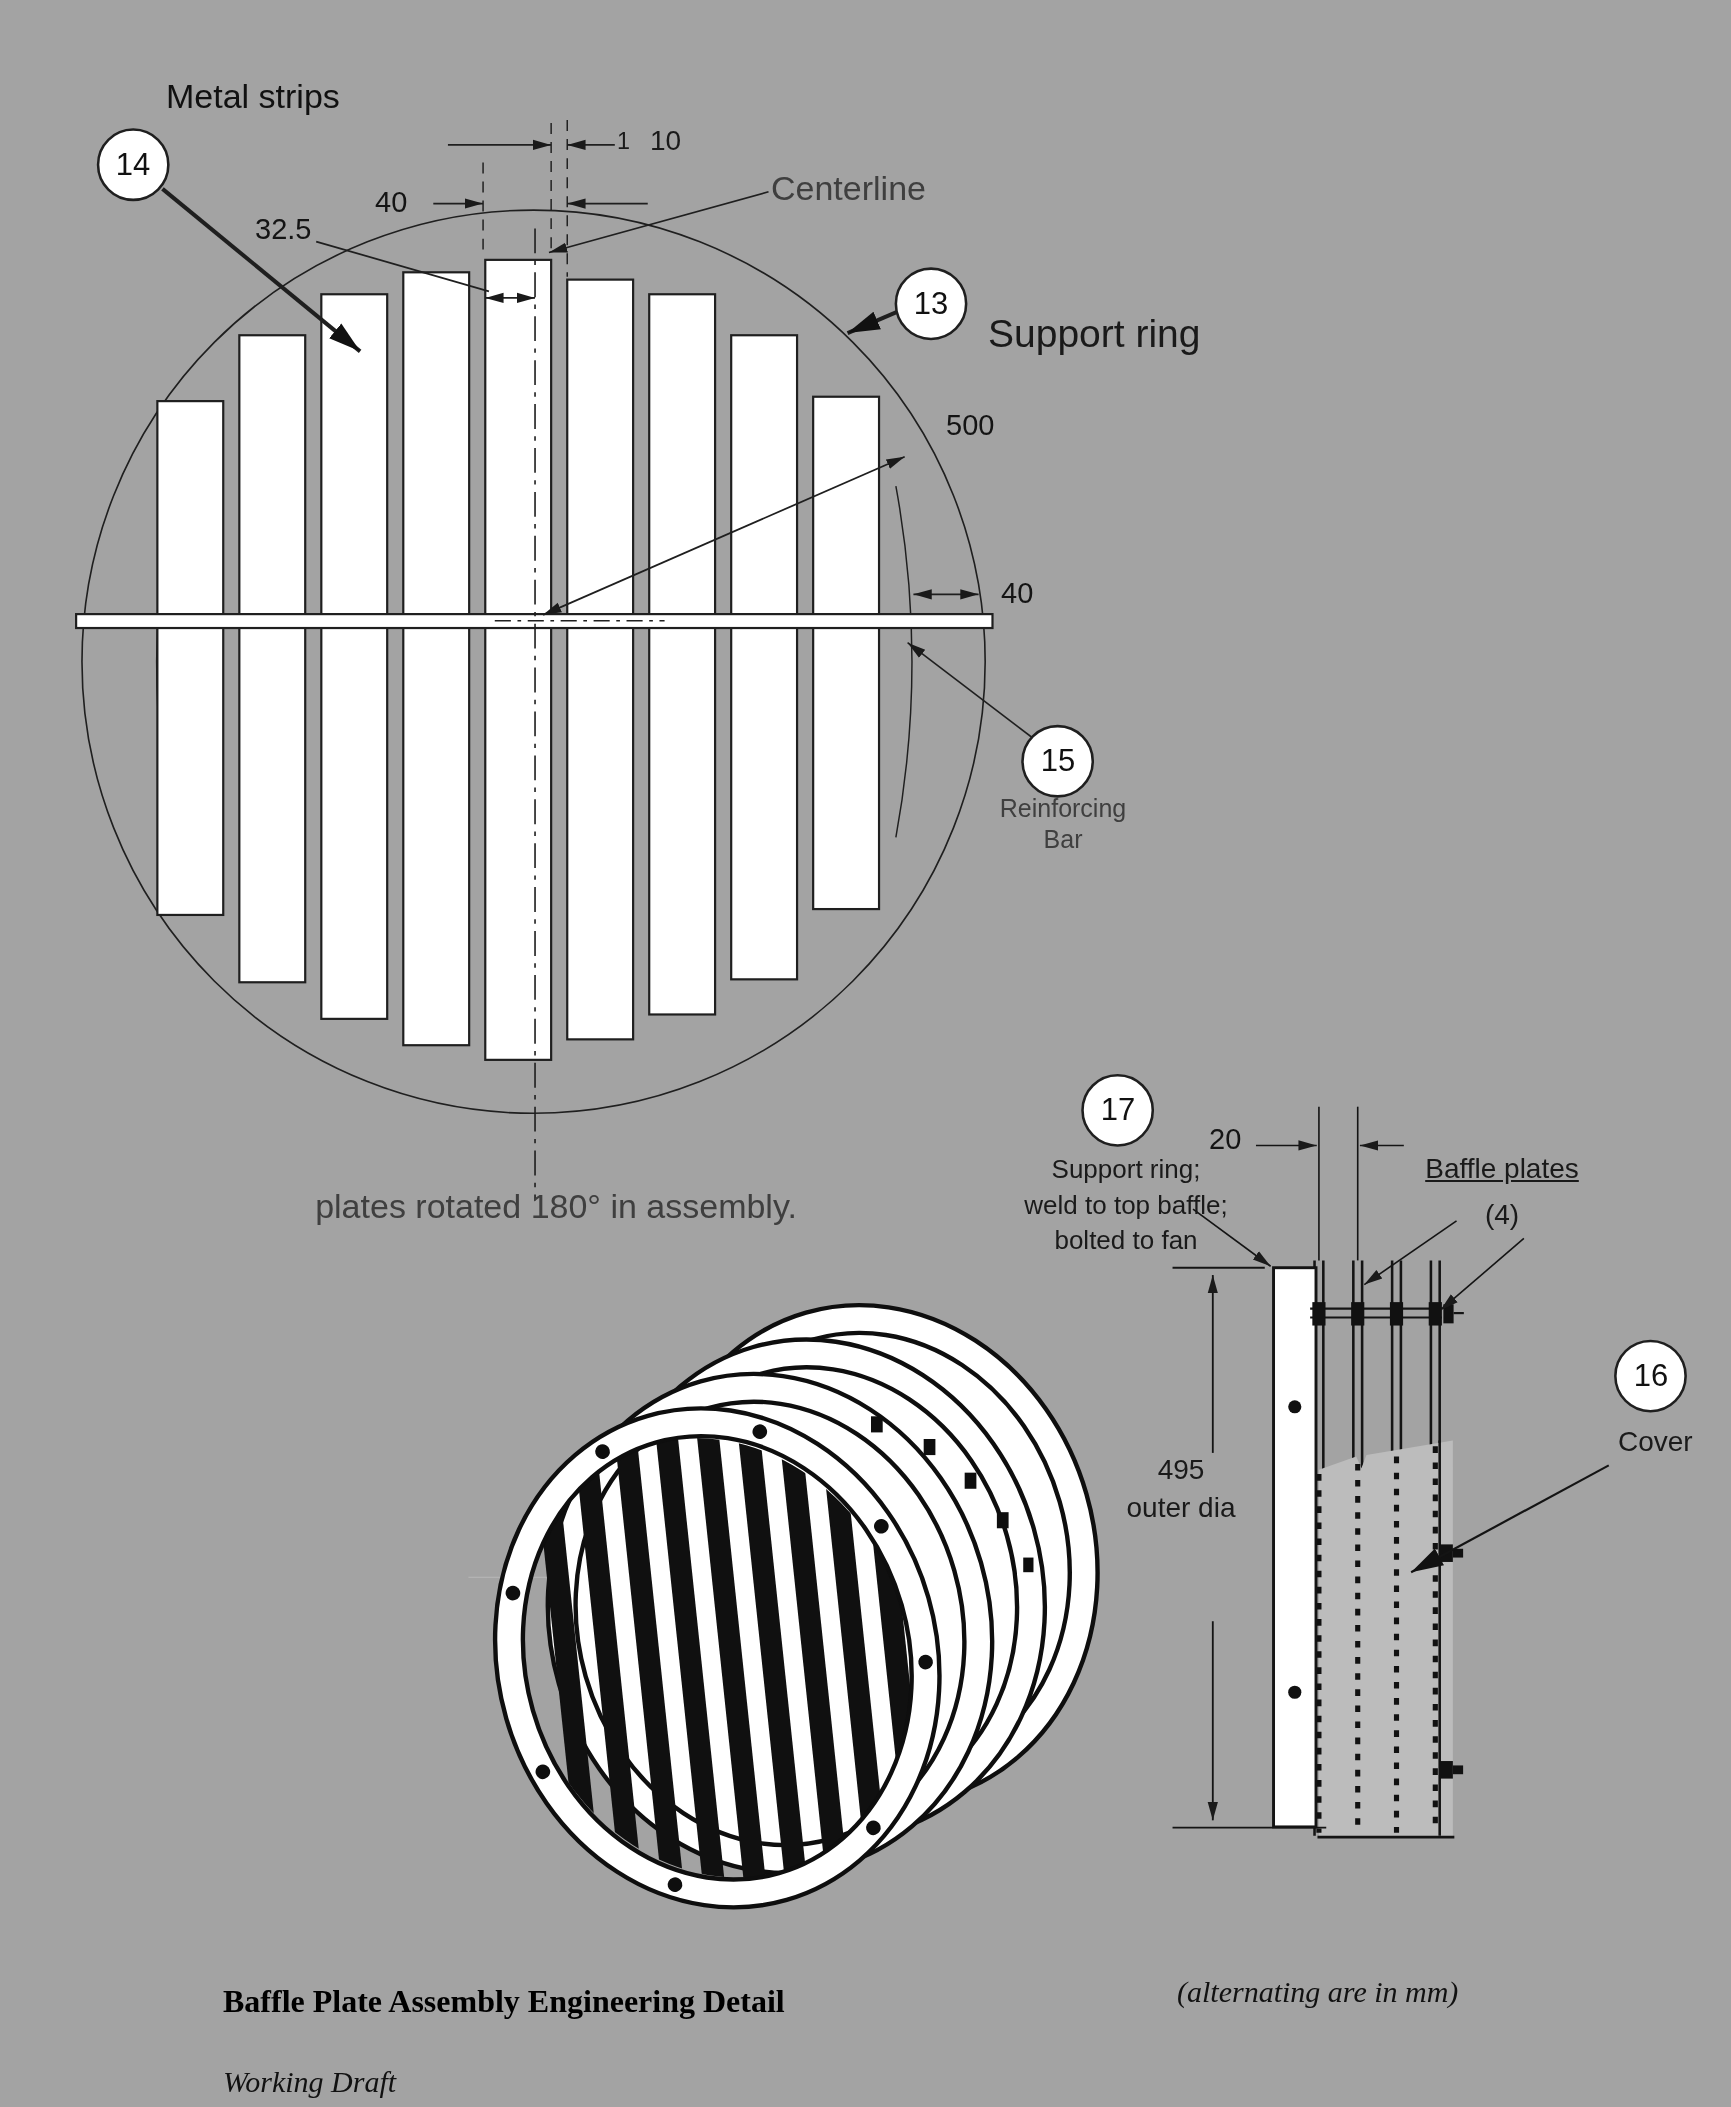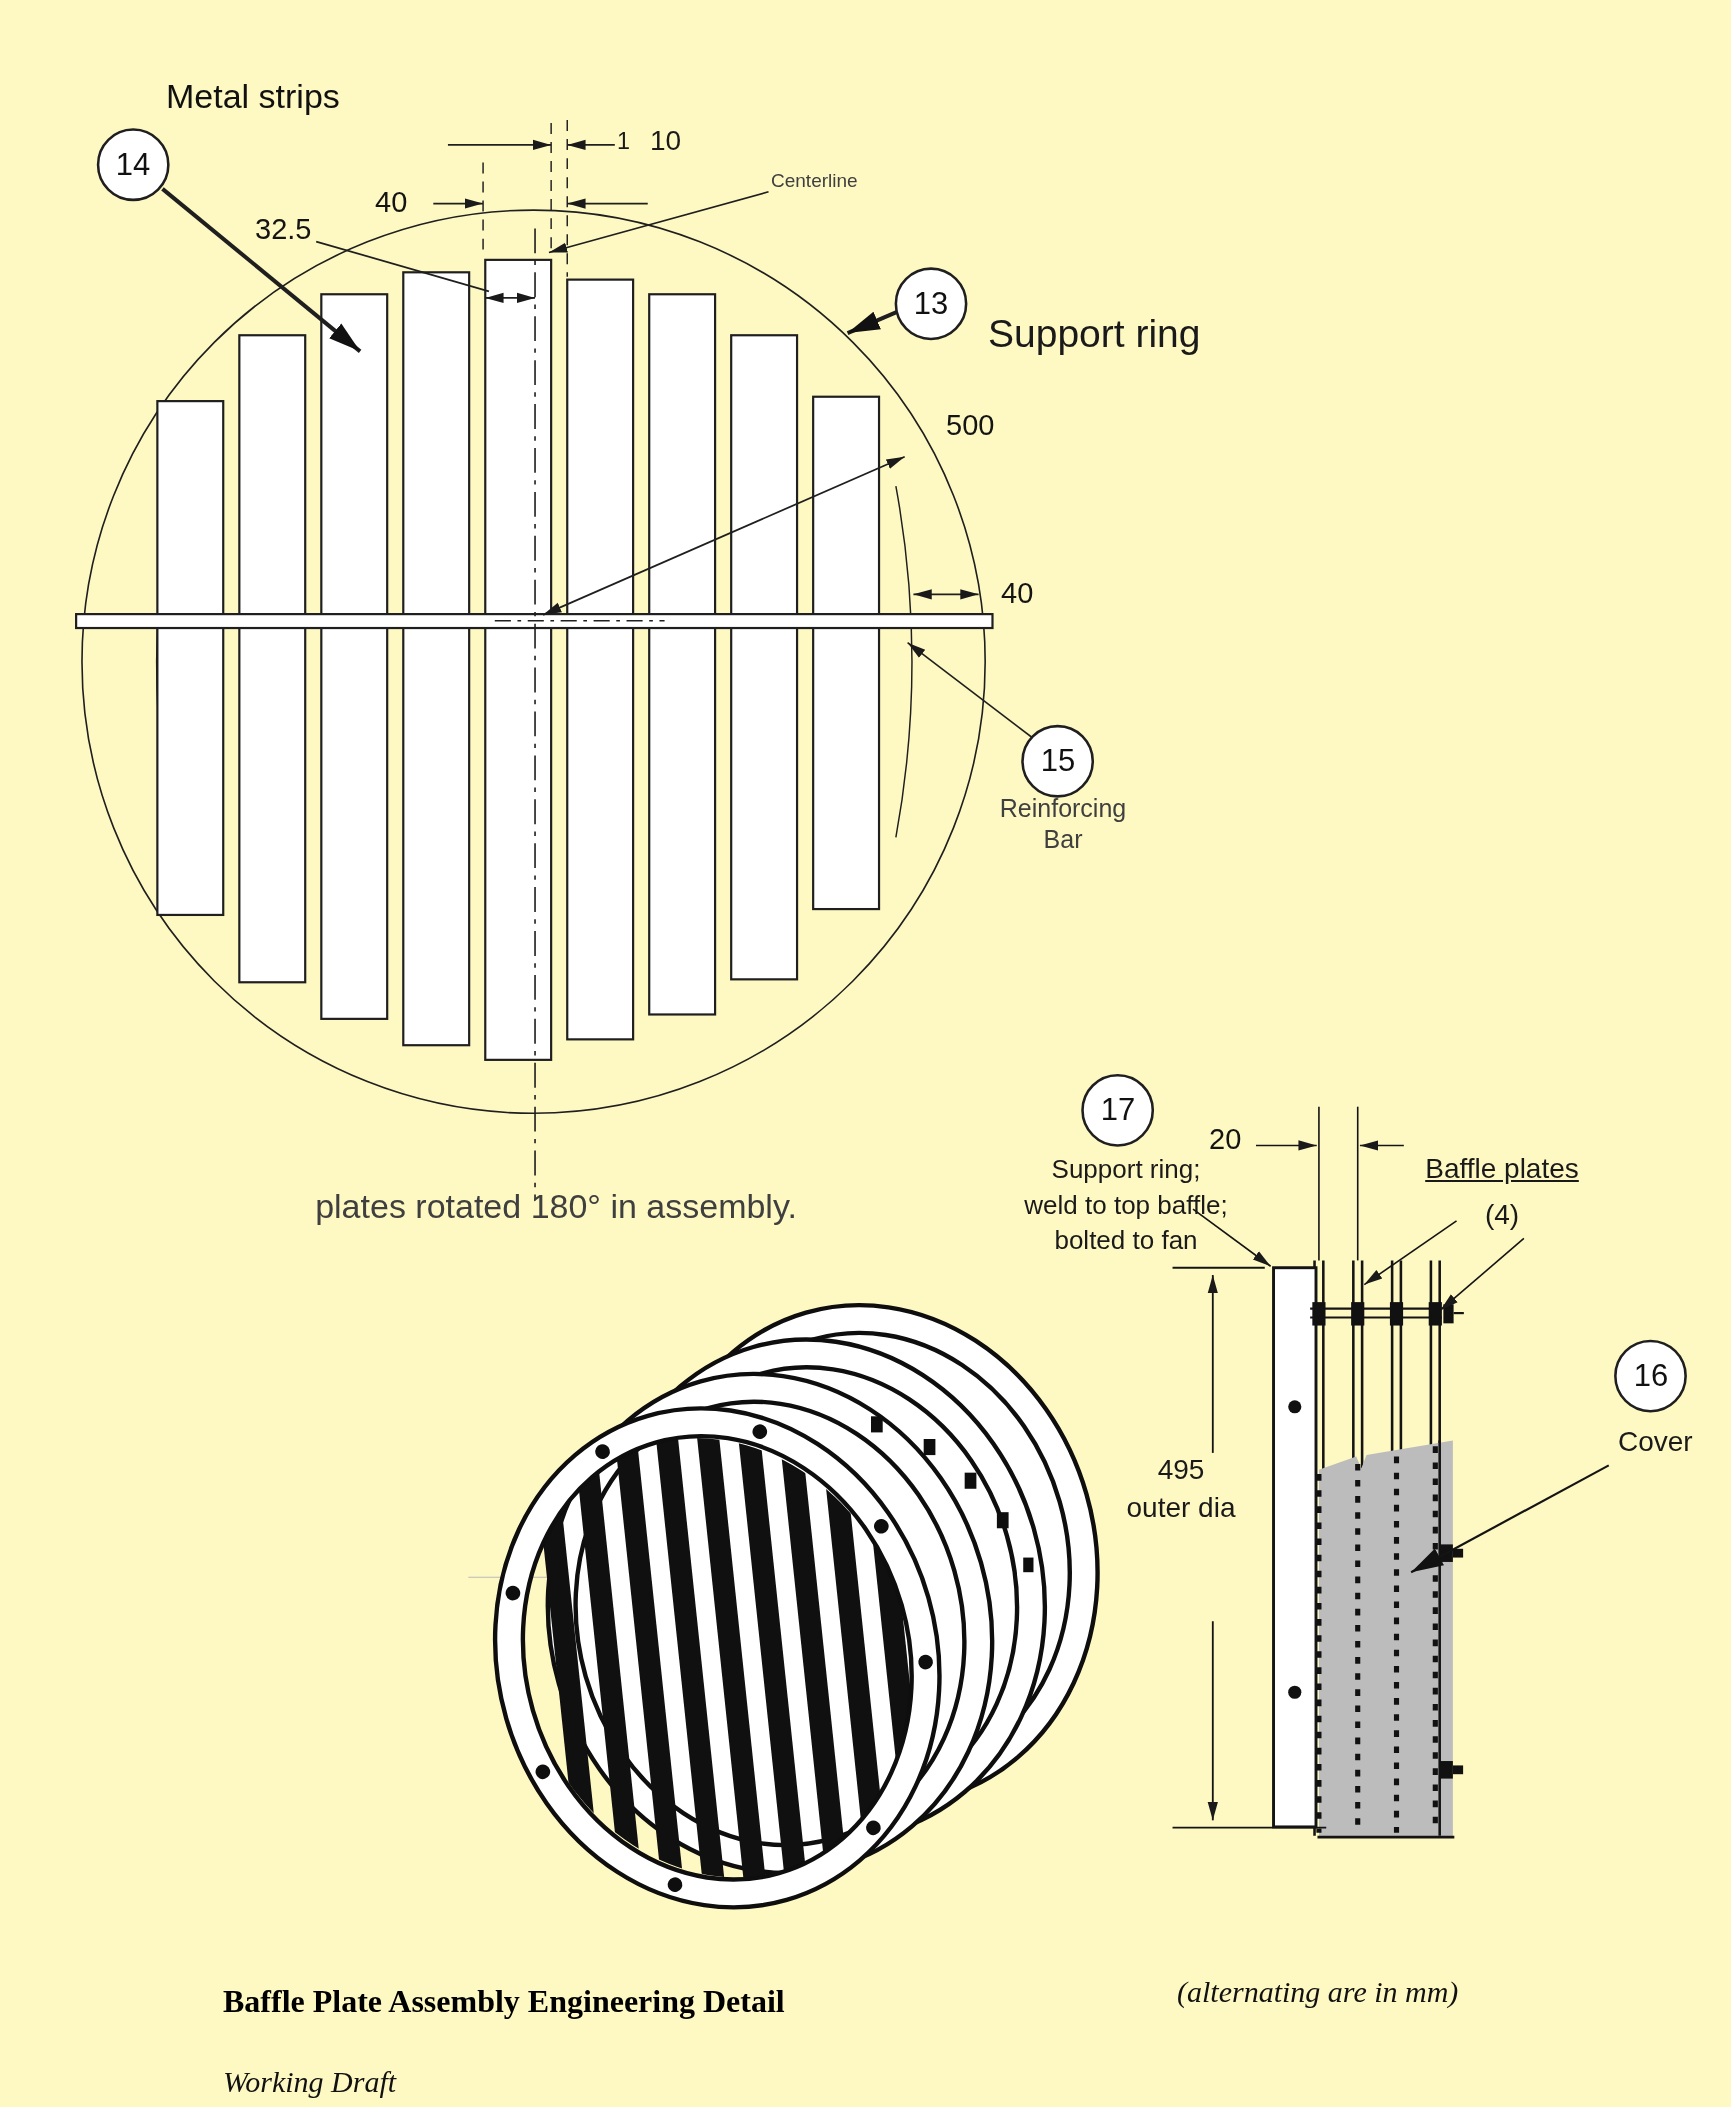--- a/index.html
+++ b/index.html
@@ -1,16 +1,16 @@
 <!DOCTYPE html>
 <html style="font-size:11.7px"><head>
 <meta charset="utf-8">
 <style>
   html,body{margin:0;padding:0;background:#fff;}
-  #canvas{position:relative;width:1731px;height:2108px;background:#fef9c3;overflow:hidden;
+  #canvas{position:relative;width:1731px;height:2108px;background:#a3a3a3;overflow:hidden;
           font-family:"Liberation Sans",sans-serif;color:#1a1a1a;}
   #linework{position:absolute;left:0;top:0;}
   .lbl{position:absolute;white-space:nowrap;line-height:1.05;}
   .ctr{transform:translateX(-50%);text-align:center;}
   .callout-num{position:absolute;transform:translate(-50%,-50%);font-size:31px;color:#111;}
   .light{font-weight:300;color:#3f3f3f;}
   .dim{font-size:29px;color:#141414;}
   .serif-title{font-family:"Liberation Serif",serif;font-weight:bold;font-size:32px;color:#000;}
   .serif-italic{font-family:"Liberation Serif",serif;font-style:italic;font-size:30px;color:#111;}
 </style>
@@ -222,21 +222,21 @@
   <div class="callout-num" style="left:1058px;top:761px;">15</div>
   <div class="callout-num" style="left:1118px;top:1110px;">17</div>
   <div class="callout-num" style="left:1651px;top:1376px;">16</div>
 
   <div class="lbl" style="left:988px;top:281px;font-size:39px;margin-top:33px;">Support ring</div>
 
   <div class="lbl dim" style="left:255px;top:214px;">32.5</div>
   <div class="lbl dim" style="left:375px;top:187px;">40</div>
   <div class="lbl" style="left:617px;top:129px;font-size:23.4px;">1</div>
   <div class="lbl" style="left:650px;top:126px;font-size:28px;">10</div>
-  <div class="lbl light" style="left:771px;top:171px;font-size:19px;">Centerline</div>
+  <div class="lbl light" style="left:771px;top:171px;font-size:34px;">Centerline</div>
   <div class="lbl dim" style="left:946px;top:410px;">500</div>
   <div class="lbl dim" style="left:1001px;top:578px;">40</div>
 
   <div class="lbl light ctr" style="left:1063px;top:795px;font-size:25px;">Reinforcing</div>
   <div class="lbl light ctr" style="left:1063px;top:826px;font-size:25px;">Bar</div>
 
   <div class="lbl light ctr" style="left:556px;top:1189px;font-size:34px;">plates rotated 180° in assembly.</div>
 
   <div class="lbl ctr" style="left:1126px;top:1156px;font-size:26px;">Support ring;</div>
   <div class="lbl ctr" style="left:1126px;top:1192px;font-size:26px;">weld to top baffle;</div>

